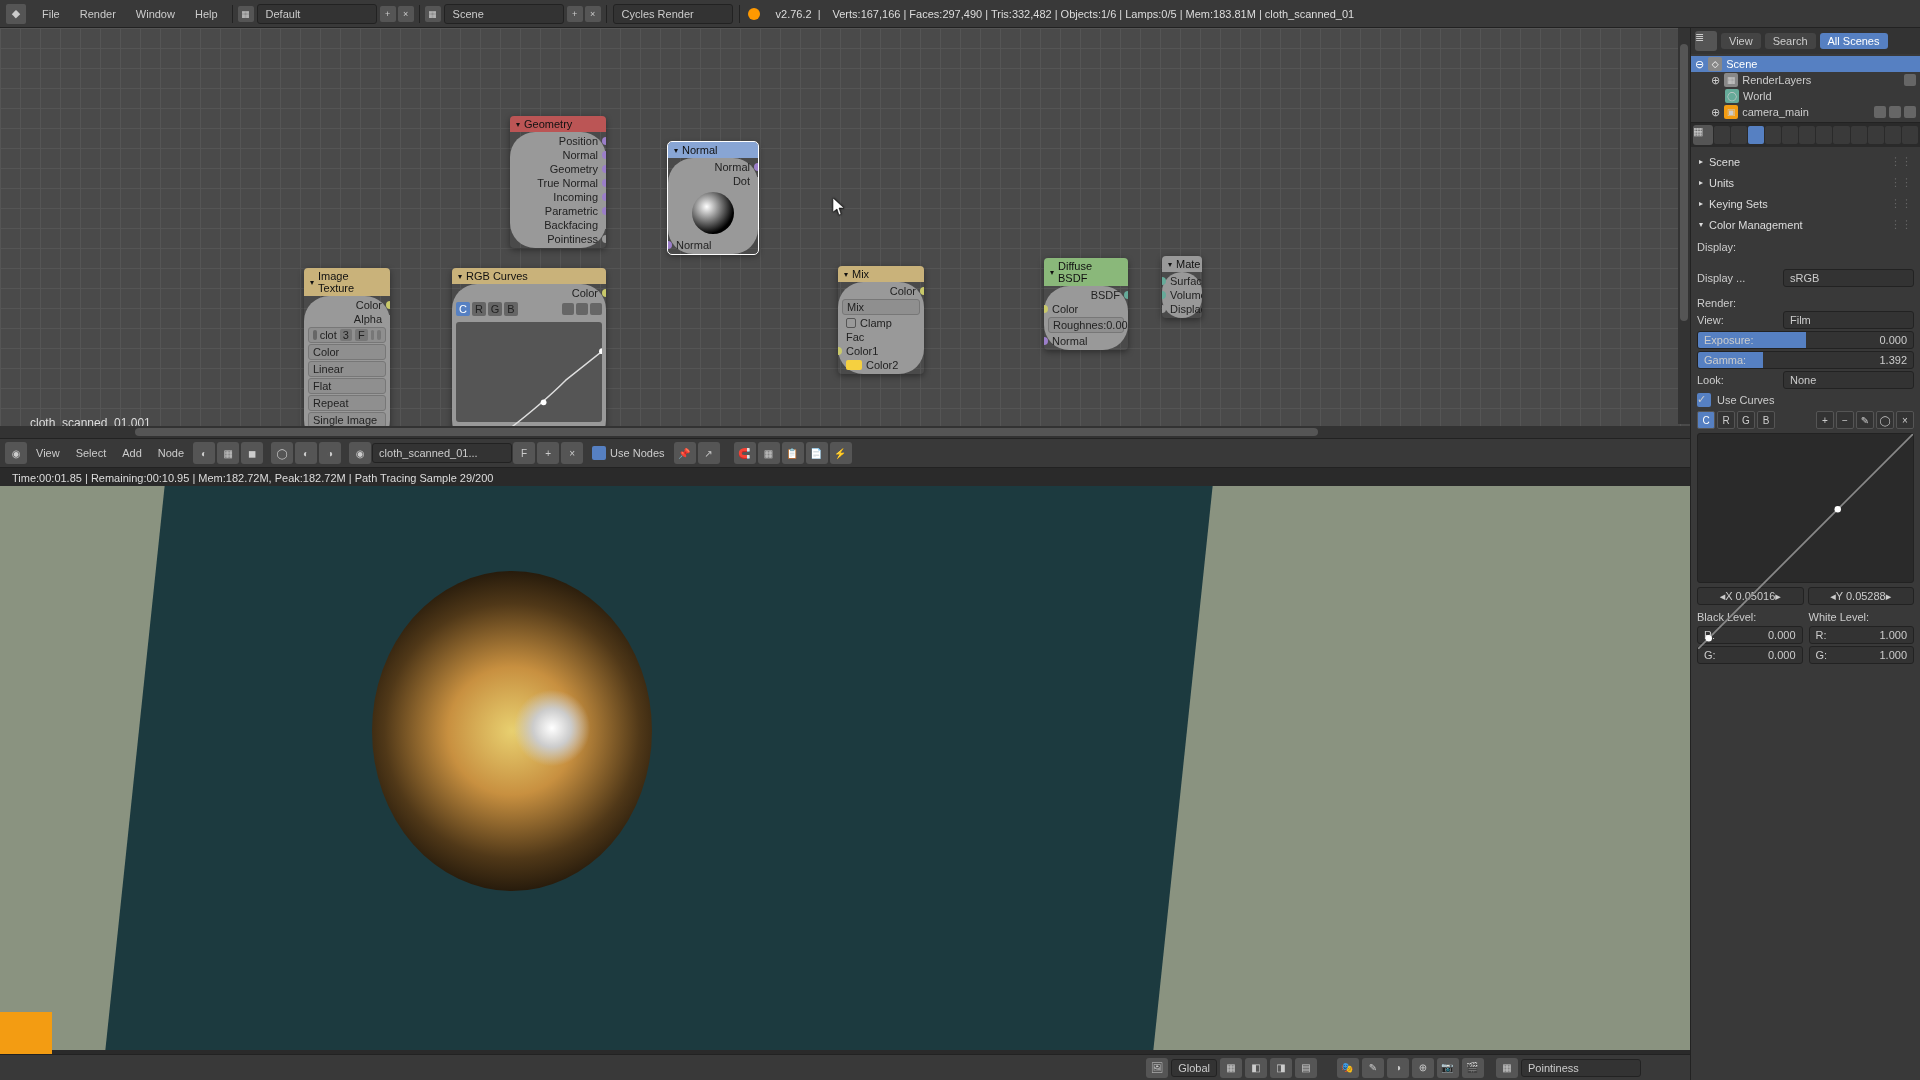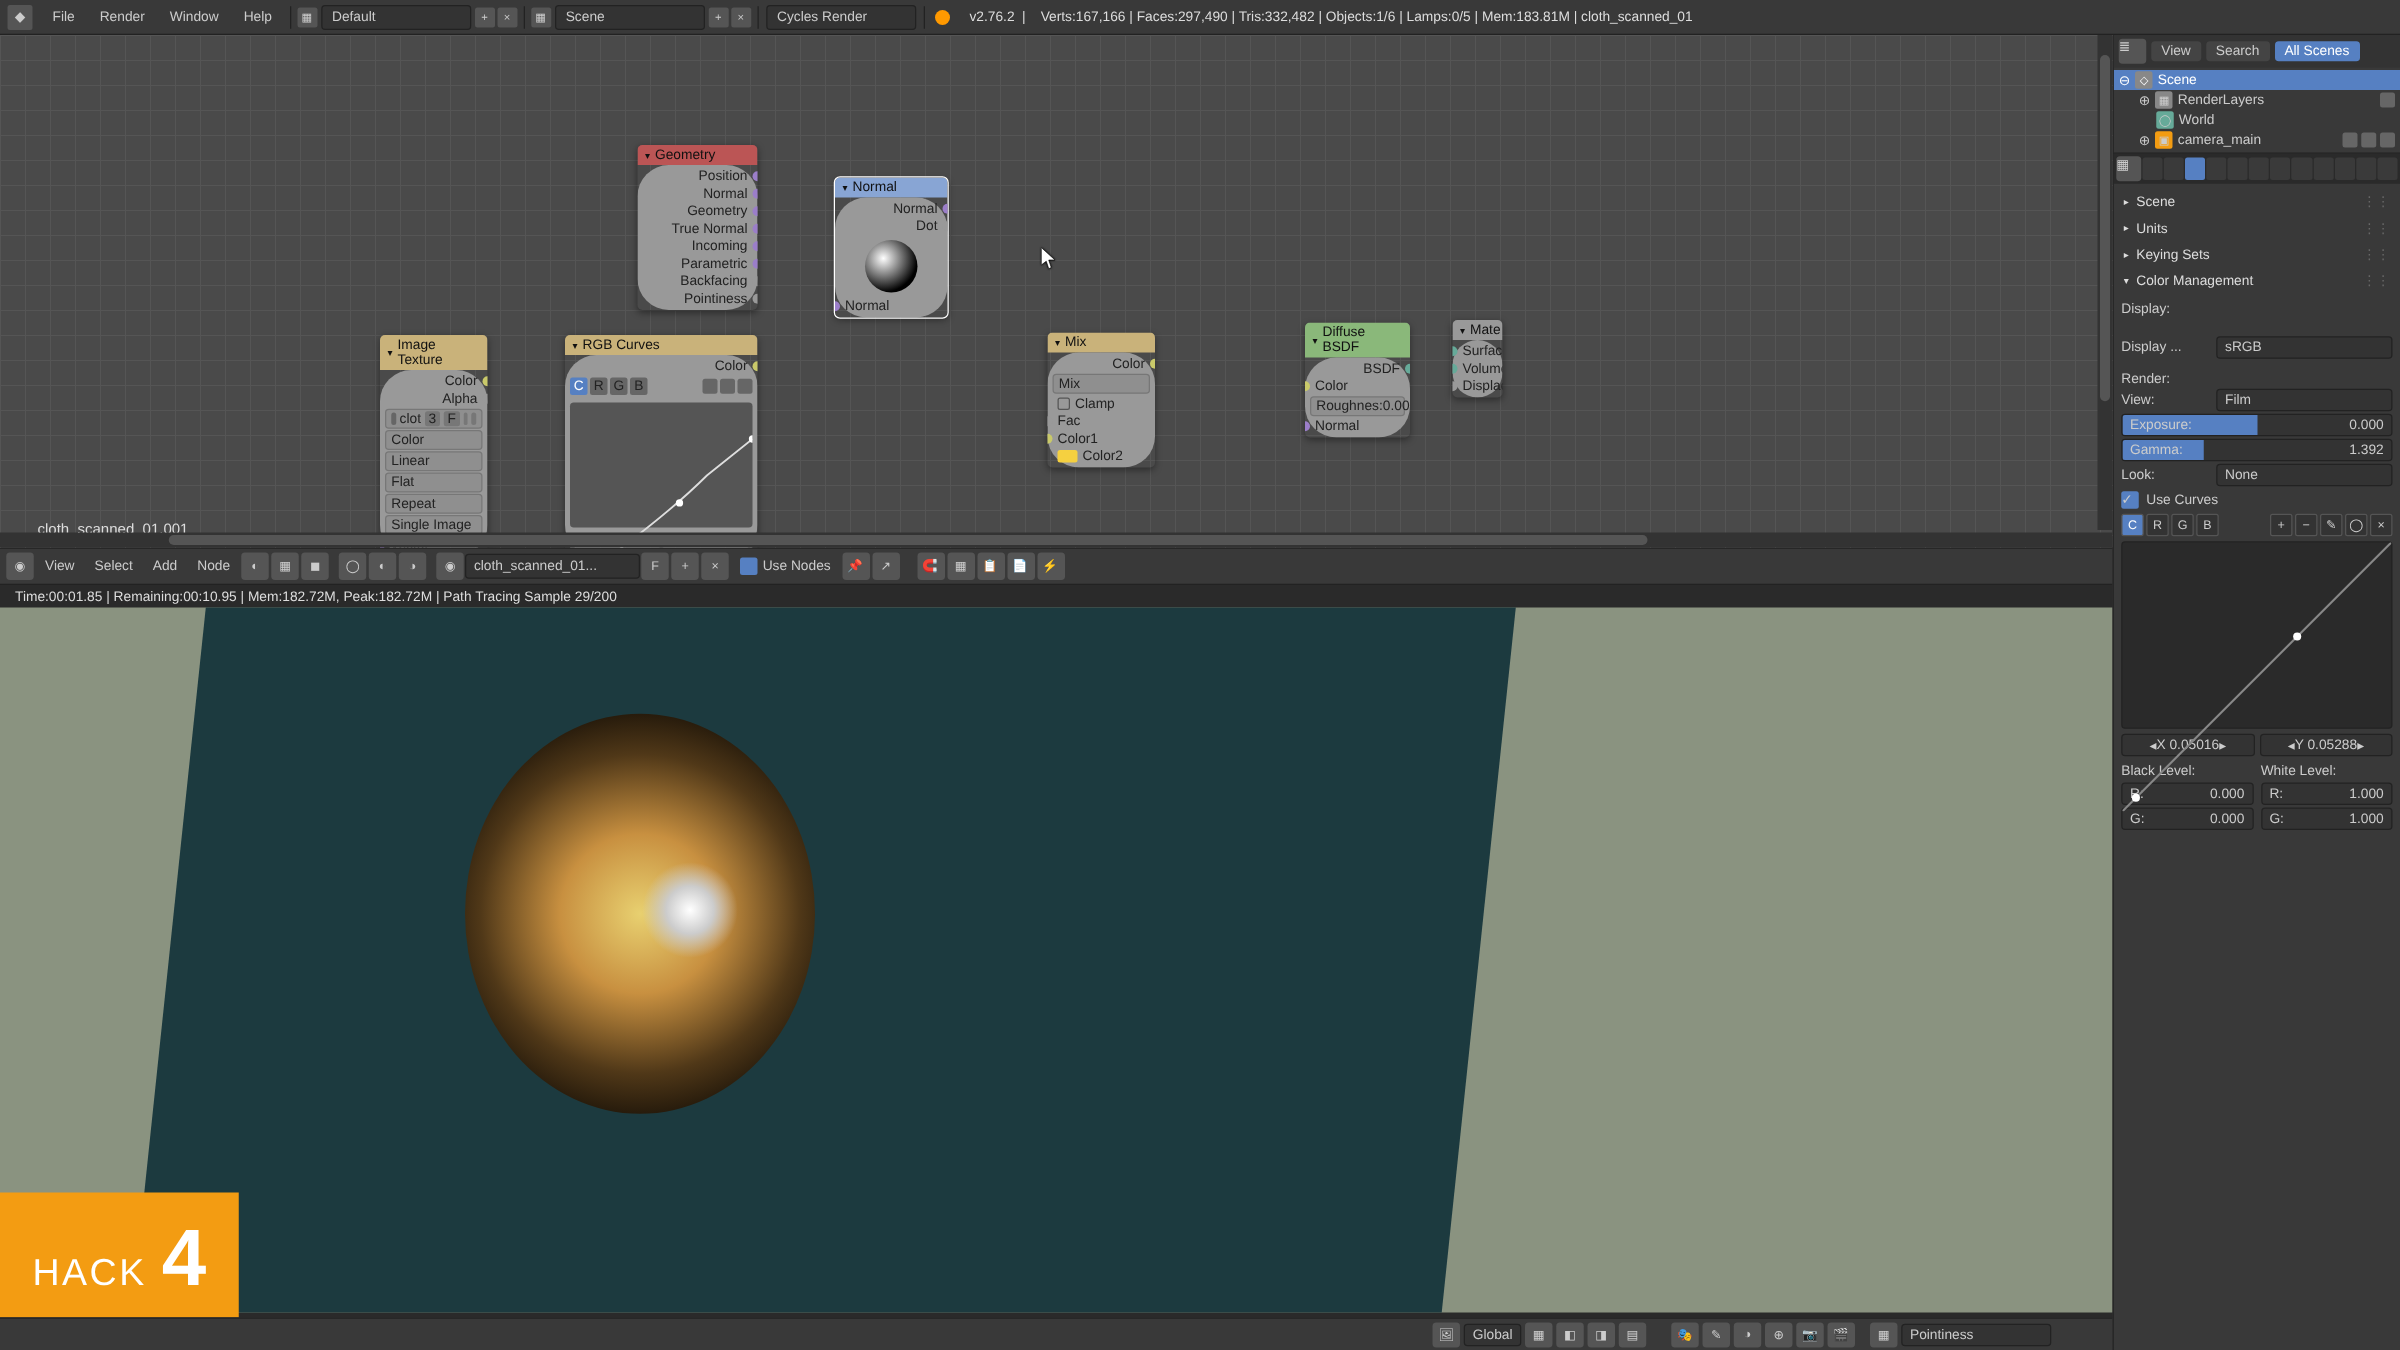--- a/index.html
+++ b/index.html
@@ -92,21 +92,21 @@
 .tree-row .acts span{width:12px;height:12px;background:#666;border-radius:2px;}
 
 
 .props-tabs{height:24px;background:#2a2a2a;display:flex;align-items:center;padding:0 2px;gap:1px;}
 .props-tabs .t{width:18px;height:18px;background:#3a3a3a;border-radius:2px;}
 .props-tabs .t.sel{background:#5680c2;}
 .props{flex:1;overflow-y:auto;padding:4px 6px;}
 .panel-h{display:flex;align-items:center;padding:4px 2px;color:#ddd;}
 .panel-h .tri{font-size:8px;margin-right:6px;}
 .panel-h .grip{margin-left:auto;color:#666;}
-.prop-row{display:flex;align-items:center;margin:2px 0;gap:6px;}
+.prop-row{display:flex;align-items:center;margin:2px 0;gap:16px;}
 .prop-row .lbl{flex:0 0 70px;color:#ccc;}
 .prop-row .val{flex:1;background:#333;border:1px solid #222;border-radius:3px;height:18px;display:flex;align-items:center;padding:0 6px;justify-content:flex-end;}
 .prop-row .val.left{justify-content:flex-start;}
 .slider{flex:1;height:18px;background:#333;border:1px solid #222;border-radius:3px;position:relative;overflow:hidden;display:flex;align-items:center;justify-content:space-between;padding:0 6px;}
 .slider .fill{position:absolute;left:0;top:0;bottom:0;background:#5680c2;}
 .slider span{position:relative;z-index:1;}
 .chkrow{display:flex;align-items:center;gap:6px;margin:4px 0;}
 .chkrow .box{width:14px;height:14px;background:#5680c2;border-radius:2px;}
 .crgb-row{display:flex;gap:2px;margin:4px 0;align-items:center;}
 .crgb-row .b{width:18px;height:18px;background:#333;border:1px solid #555;border-radius:2px;display:flex;align-items:center;justify-content:center;font-size:10px;}
@@ -447,24 +447,20 @@
     </div>
 
     <div class="render-view">
       <div class="status">Time:00:01.85 | Remaining:00:10.95 | Mem:182.72M, Peak:182.72M | Path Tracing Sample 29/200</div>
       <div class="render-canvas">
         <div class="plane"></div>
         <div class="blob"></div>
         <div class="hl"></div>
       </div>
       <div class="hack-box">
-        <div class="top">
-          <span class="lbl">HACK</span>
-          <span class="num">4</span>
-        </div>
       </div>
       <div class="img-toolbar">
         <div style="flex:1"></div>
         <div class="iconbtn">🖼</div>
         <div class="field">
             <span>Global</span>
           </div>
         <div class="iconbtn">▦</div>
         <div class="iconbtn">◧</div>
         <div class="iconbtn">◨</div>

